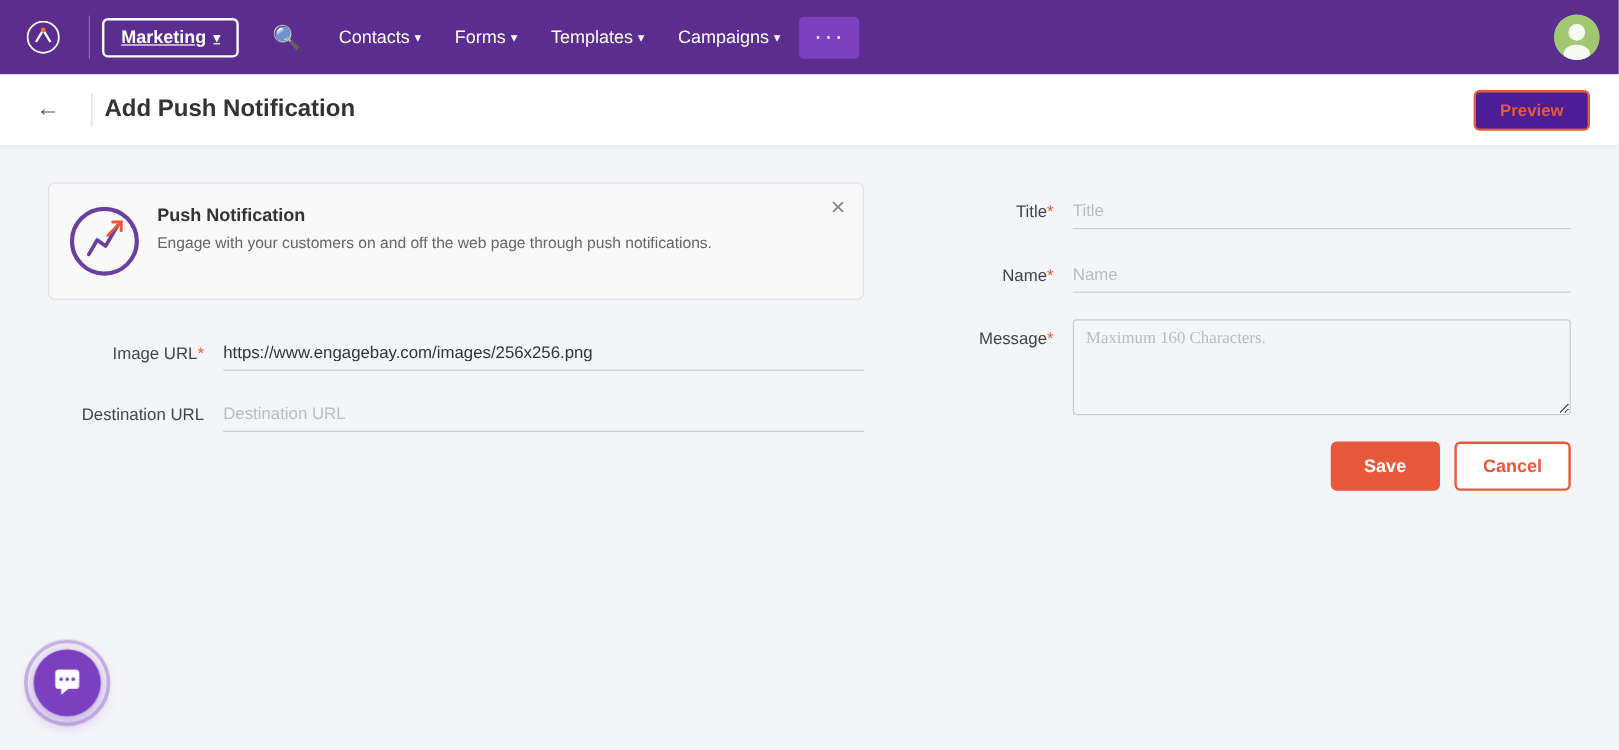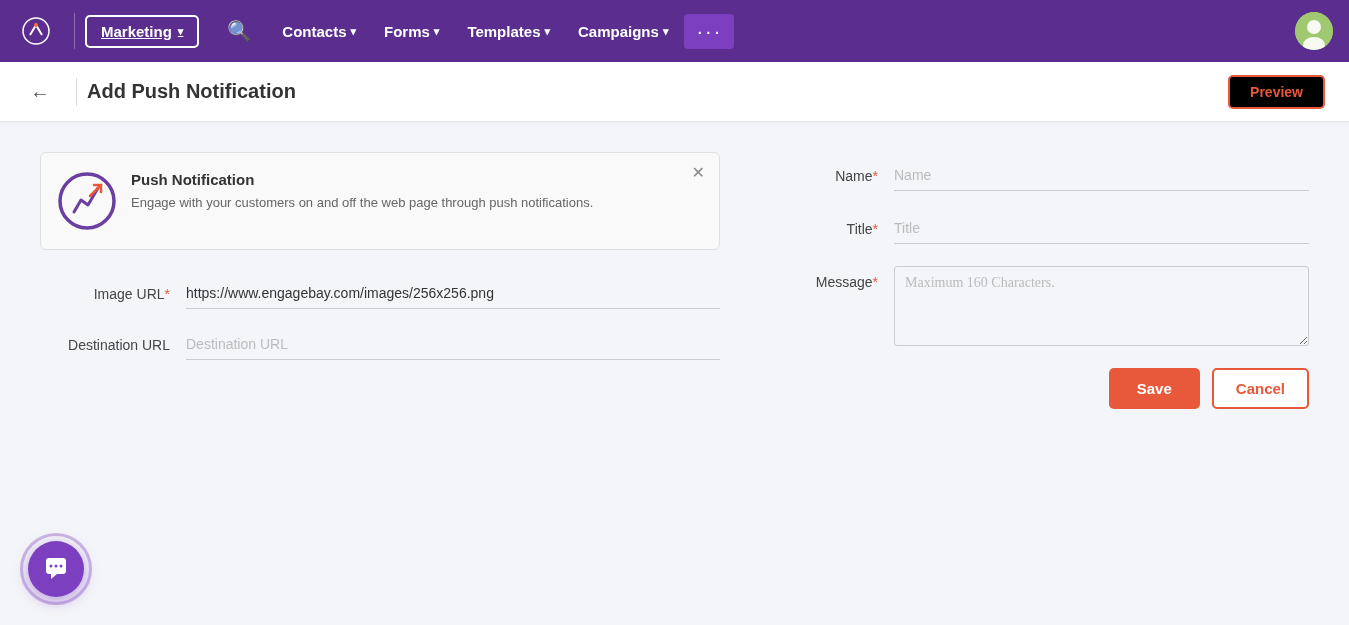--- a/index.html
+++ b/index.html
@@ -44,21 +44,21 @@
       cursor: pointer;
       padding: 4px 8px;
     }
     .topnav-links {
       display: flex; align-items: center; gap: 4px;
       margin-left: 10px;
     }
     .topnav-link {
       color: #fff;
       font-size: 15px;
-      font-weight: 700;
+      font-weight: 400;
       padding: 6px 12px;
       cursor: pointer;
       display: flex; align-items: center; gap: 4px;
       border-radius: 4px;
       white-space: nowrap;
     }
     .topnav-link .chevron { font-size: 11px; }
     .topnav-more {
       color: #fff;
       font-size: 20px;
@@ -98,21 +98,21 @@
       width: 1px; height: 28px;
       background: #ddd; margin: 0 10px;
     }
     .page-title {
       font-size: 20px;
       font-weight: 600;
       color: #333;
     }
     .preview-btn {
       margin-left: auto;
-      background: #000000;
+      background: #4c1d95;
       border: 2px solid #e8583a;
       color: #e8583a;
       font-size: 14px;
       font-weight: 600;
       padding: 7px 20px;
       border-radius: 5px;
       cursor: pointer;
     }
 
     
@@ -366,30 +366,30 @@
       <label class="form-label">Destination URL</label>
       <input class="form-input" type="text" placeholder="Destination URL" style="">
     </div>
 
   </div>
 
   <div class="right-panel">
 
     <div class="right-form-row">
       <label class="right-label">
+        <span>Title</span><span class="req">*</span>
+      </label>
+      <input class="right-input" type="text" placeholder="Title" style="">
+    </div>
+
+    <div class="right-form-row">
+      <label class="right-label">
         <span>Name</span><span class="req">*</span>
       </label>
       <input class="right-input" type="text" placeholder="Name" style="">
-    </div>
-
-    <div class="right-form-row">
-      <label class="right-label">
-        <span>Title</span><span class="req">*</span>
-      </label>
-      <input class="right-input" type="text" placeholder="Title" style="">
     </div>
 
     <div class="right-form-row">
       <label class="right-label">
         <span>Message</span><span class="req">*</span>
       </label>
       <textarea class="right-textarea" placeholder="Maximum 160 Characters." style=""></textarea>
     </div>
 
     <div class="action-row">

